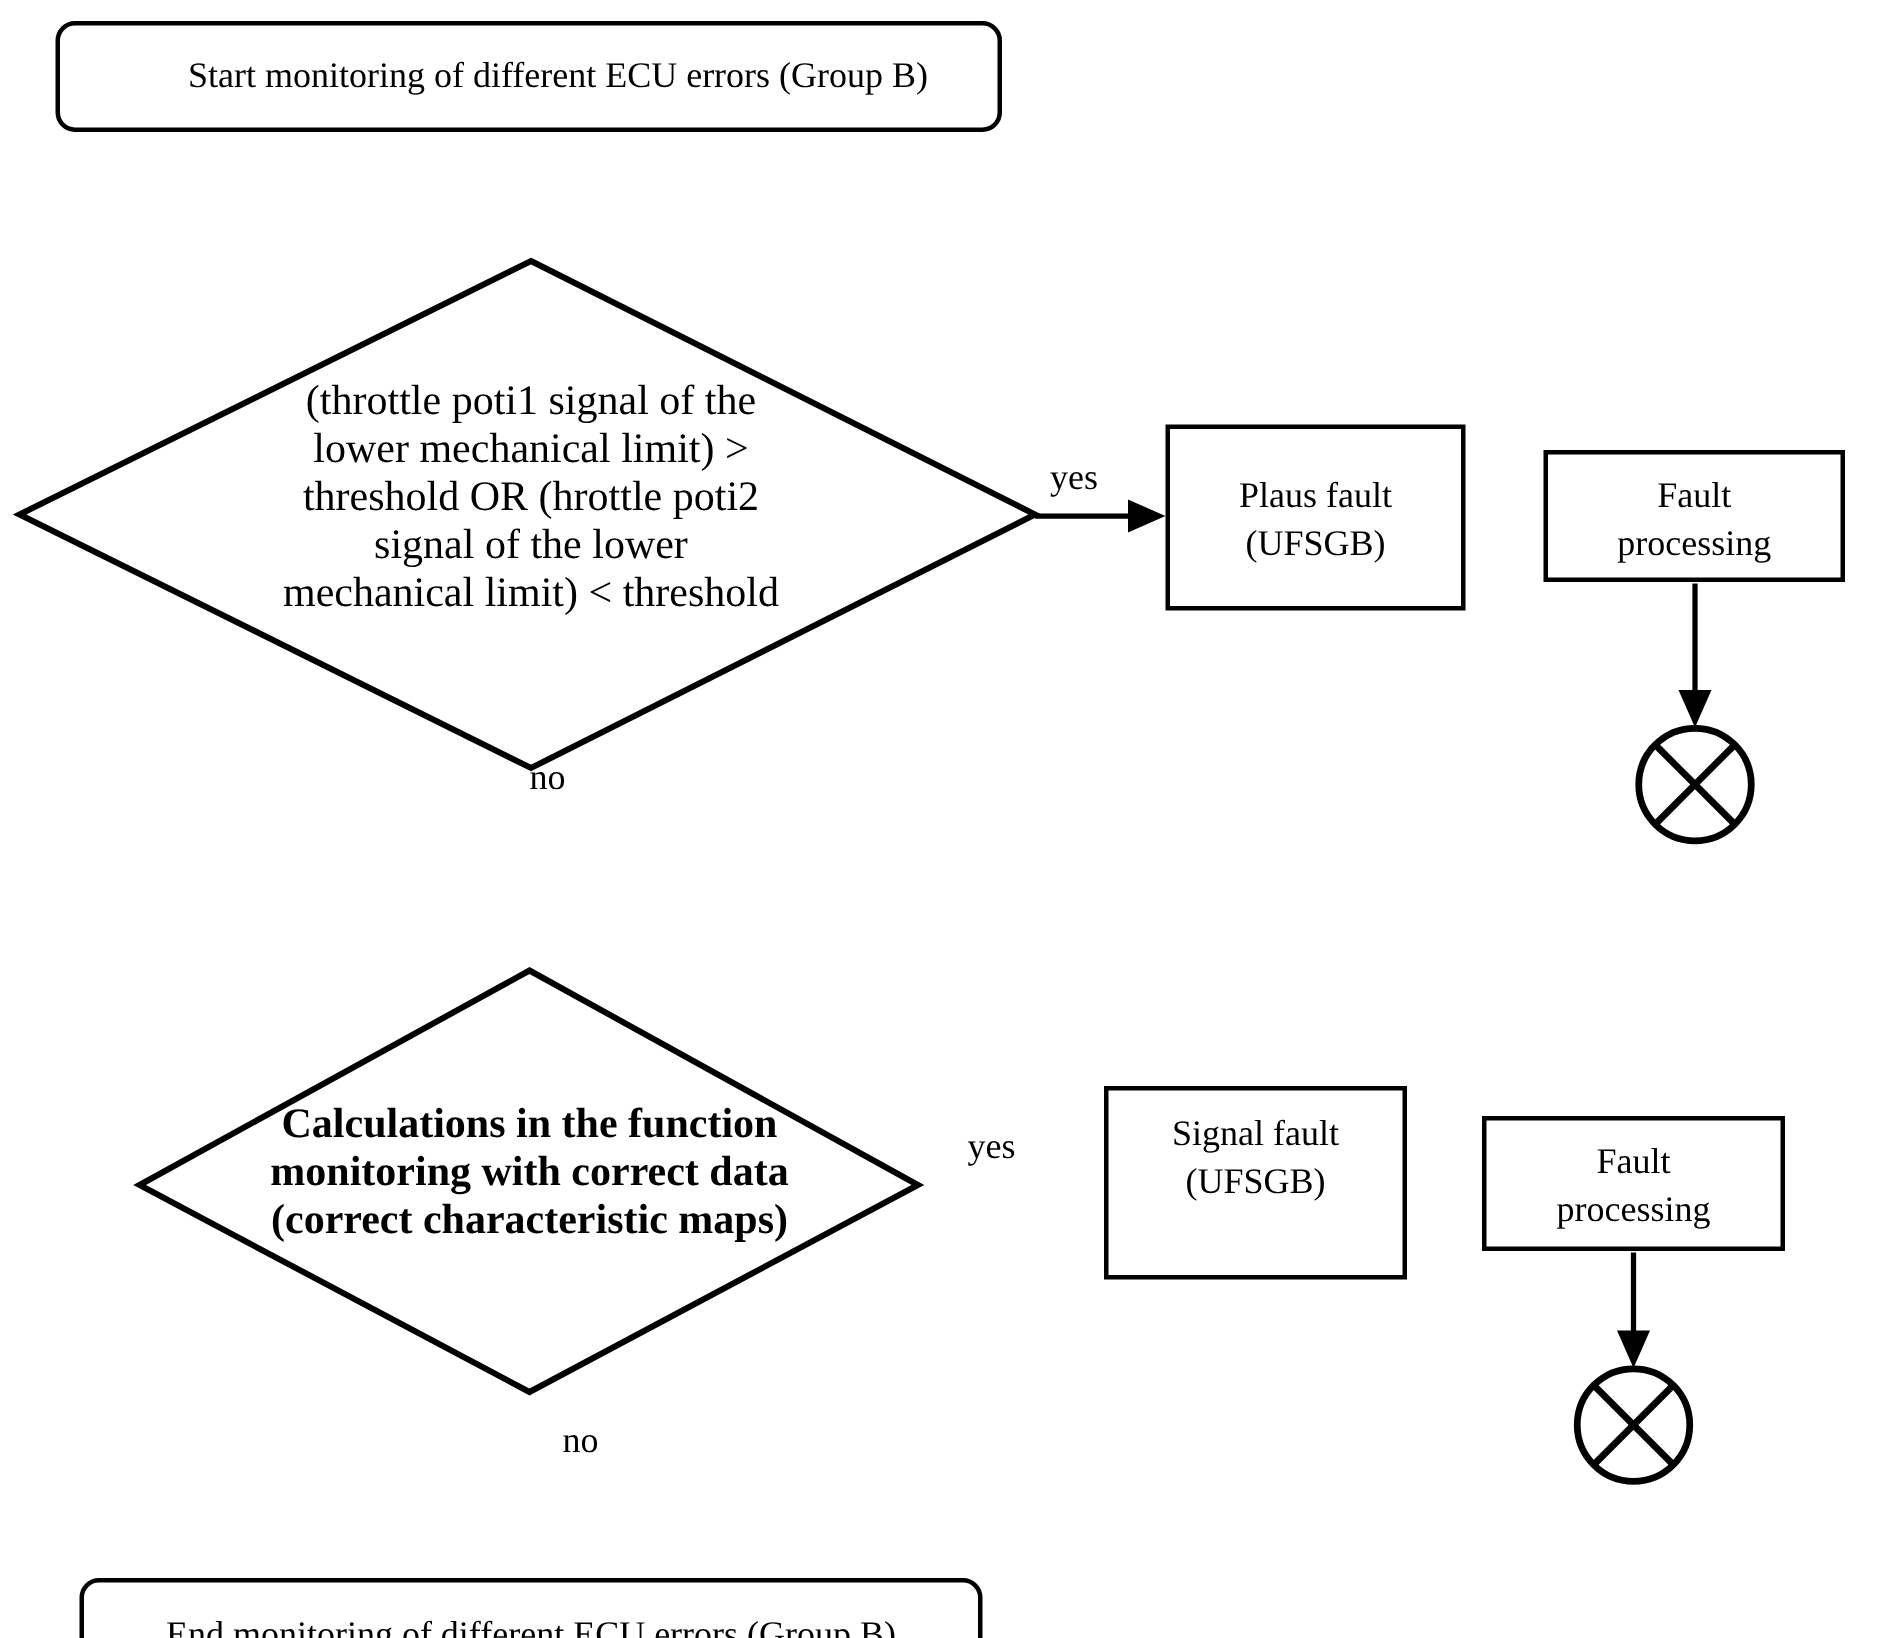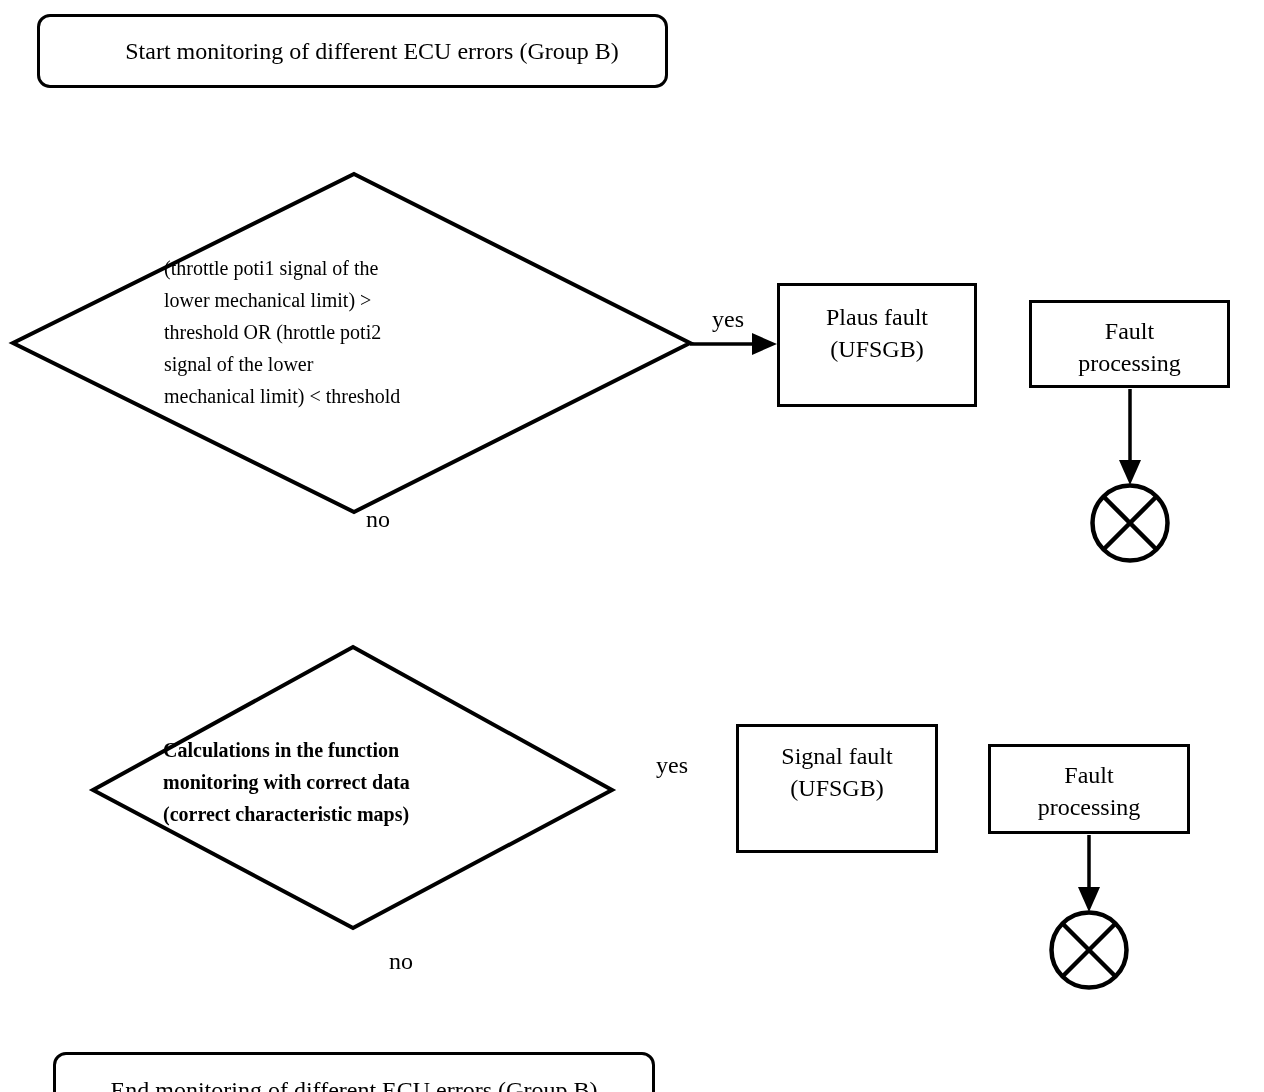--- a/index.html
+++ b/index.html
@@ -21,22 +21,23 @@
     position: absolute;
     left: 0; top: 0;
     width: 1264px; height: 1092px;
   }
   .layer polygon.shape, .layer circle { fill: none; stroke: var(--line); }
   .layer line { stroke: var(--line); }
   .layer polygon.head { fill: var(--line); stroke: none; }
 
   .node-text {
     position: absolute;
+    text-align: center;
     white-space: pre-line;
-    font-size: 20px;
+    font-size: 28px;
     line-height: 32px;
   }
   .terminator {
     position: absolute;
     border: 3px solid var(--line);
     border-radius: 13px;
     display: flex;
     align-items: center;
     justify-content: center;
     font-size: 24px;
@@ -48,30 +49,30 @@
     text-align: center;
     white-space: pre-line;
     font-size: 24px;
     line-height: 32px;
     background: var(--bg);
   }
   .elabel {
     position: absolute;
     font-size: 24px;
     line-height: 26px;
-    text-align: center;
+    text-align: left;
   }
 
   .start-node { left: 37px; top: 14px; width: 631px; height: 74px; padding-left: 39px; }
   .end-node   { left: 53px; top: 1007px; width: 602px; height: 76px; margin-top: 45px; }
 
   .decision1-label { left: 164px; top: 252px; width: 380px; }
   .decision2-label { left: 163px; top: 734px; width: 380px; font-weight: bold; }
 
-  .plaus-box  { left: 777px; top: 283px; width: 200px; height: 124px; padding-top: 15px; }
+  .plaus-box  { left: 777px; top: 283px; width: 200px; height: 124px; padding-top: 29px; }
   .fp1-box    { left: 1029px; top: 300px; width: 201px; height: 88px; padding-top: 12px; }
   .signal-box { left: 736px; top: 724px; width: 202px; height: 129px; padding-top: 13px; }
   .fp2-box    { left: 988px; top: 744px; width: 202px; height: 90px; padding-top: 12px; }
 
   .yes1 { left: 700px; top: 306px; width: 56px; }
   .no1  { left: 353px; top: 506px; width: 50px; }
   .yes2 { left: 645px; top: 752px; width: 54px; }
   .no2  { left: 375px; top: 948px; width: 52px; }
 </style>
 </head>

